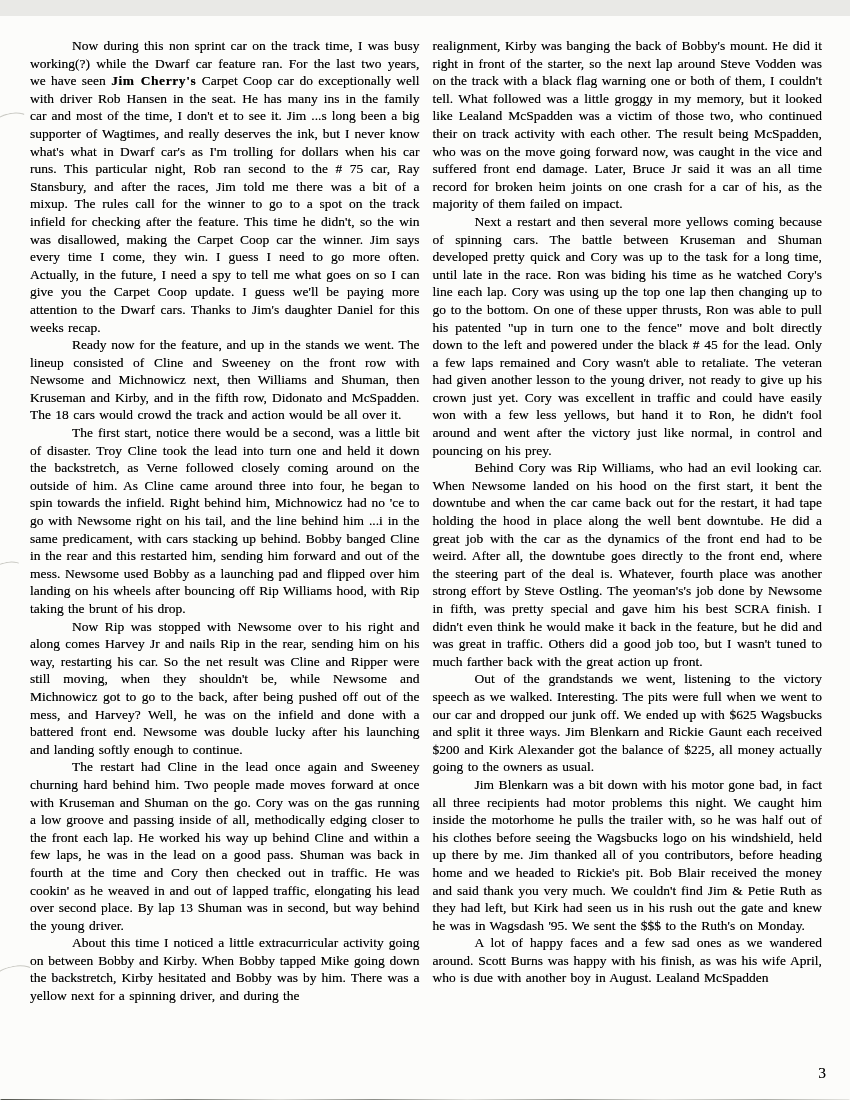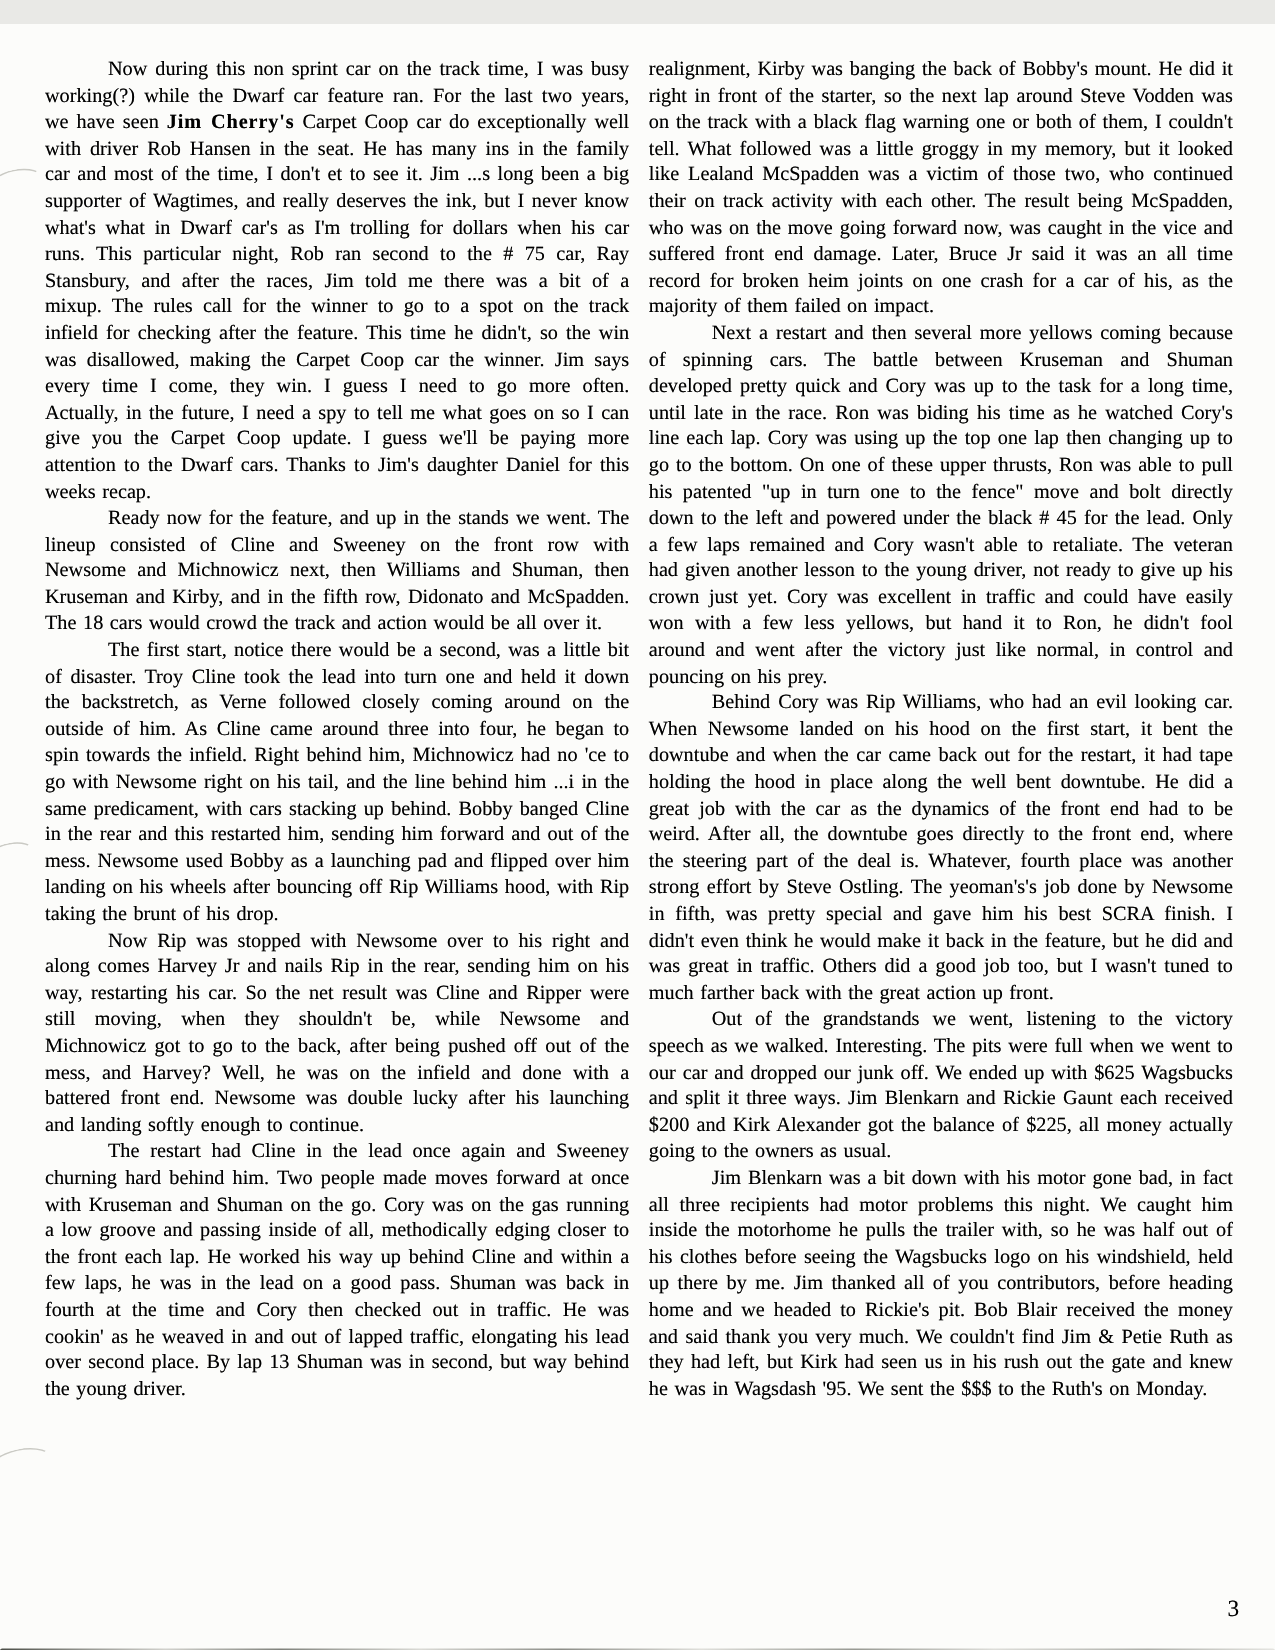--- a/index.html
+++ b/index.html
@@ -82,28 +82,30 @@
 <div class="page">
 
   <div class="columns">
 
     <div class="col">
       <p><span>Now during this non sprint car on the track time, I was busy working(?) while the Dwarf car feature ran. For the last two years, we have seen </span><b>Jim Cherry's</b><span> Carpet Coop car do exceptionally well with driver Rob Hansen in the seat. He has many ins in the family car and most of the time, I don't et to see it. Jim ...s long been a big supporter of Wagtimes, and really deserves the ink, but I never know what's what in Dwarf car's as I'm trolling for dollars when his car runs. This particular night, Rob ran second to the # 75 car, Ray Stansbury, and after the races, Jim told me there was a bit of a mixup. The rules call for the winner to go to a spot on the track infield for checking after the feature. This time he didn't, so the win was disallowed, making the Carpet Coop car the winner. Jim says every time I come, they win. I guess I need to go more often. Actually, in the future, I need a spy to tell me what goes on so I can give you the Carpet Coop update. I guess we'll be paying more attention to the Dwarf cars. Thanks to Jim's daughter Daniel for this weeks recap.</span></p>
       <p>Ready now for the feature, and up in the stands we went. The lineup consisted of Cline and Sweeney on the front row with Newsome and Michnowicz next, then Williams and Shuman, then Kruseman and Kirby, and in the fifth row, Didonato and McSpadden. The 18 cars would crowd the track and action would be all over it.</p>
       <p>The first start, notice there would be a second, was a little bit of disaster. Troy Cline took the lead into turn one and held it down the backstretch, as Verne followed closely coming around on the outside of him. As Cline came around three into four, he began to spin towards the infield. Right behind him, Michnowicz had no 'ce to go with Newsome right on his tail, and the line behind him ...i in the same predicament, with cars stacking up behind. Bobby banged Cline in the rear and this restarted him, sending him forward and out of the mess. Newsome used Bobby as a launching pad and flipped over him landing on his wheels after bouncing off Rip Williams hood, with Rip taking the brunt of his drop.</p>
       <p>Now Rip was stopped with Newsome over to his right and along comes Harvey Jr and nails Rip in the rear, sending him on his way, restarting his car. So the net result was Cline and Ripper were still moving, when they shouldn't be, while Newsome and Michnowicz got to go to the back, after being pushed off out of the mess, and Harvey? Well, he was on the infield and done with a battered front end. Newsome was double lucky after his launching and landing softly enough to continue.</p>
       <p>The restart had Cline in the lead once again and Sweeney churning hard behind him. Two people made moves forward at once with Kruseman and Shuman on the go. Cory was on the gas running a low groove and passing inside of all, methodically edging closer to the front each lap. He worked his way up behind Cline and within a few laps, he was in the lead on a good pass. Shuman was back in fourth at the time and Cory then checked out in traffic. He was cookin' as he weaved in and out of lapped traffic, elongating his lead over second place. By lap 13 Shuman was in second, but way behind the young driver.</p>
+      <p>About this time I noticed a little extracurricular activity going on between Bobby and Kirby. When Bobby tapped Mike going down the backstretch, Kirby hesitated and Bobby was by him. There was a yellow next for a spinning driver, and during the</p>
     </div>
 
     <div class="col">
       <p class="no-indent">realignment, Kirby was banging the back of Bobby's mount. He did it right in front of the starter, so the next lap around Steve Vodden was on the track with a black flag warning one or both of them, I couldn't tell. What followed was a little groggy in my memory, but it looked like Lealand McSpadden was a victim of those two, who continued their on track activity with each other. The result being McSpadden, who was on the move going forward now, was caught in the vice and suffered front end damage. Later, Bruce Jr said it was an all time record for broken heim joints on one crash for a car of his, as the majority of them failed on impact.</p>
       <p>Next a restart and then several more yellows coming because of spinning cars. The battle between Kruseman and Shuman developed pretty quick and Cory was up to the task for a long time, until late in the race. Ron was biding his time as he watched Cory's line each lap. Cory was using up the top one lap then changing up to go to the bottom. On one of these upper thrusts, Ron was able to pull his patented "up in turn one to the fence" move and bolt directly down to the left and powered under the black # 45 for the lead. Only a few laps remained and Cory wasn't able to retaliate. The veteran had given another lesson to the young driver, not ready to give up his crown just yet. Cory was excellent in traffic and could have easily won with a few less yellows, but hand it to Ron, he didn't fool around and went after the victory just like normal, in control and pouncing on his prey.</p>
       <p>Behind Cory was Rip Williams, who had an evil looking car. When Newsome landed on his hood on the first start, it bent the downtube and when the car came back out for the restart, it had tape holding the hood in place along the well bent downtube. He did a great job with the car as the dynamics of the front end had to be weird. After all, the downtube goes directly to the front end, where the steering part of the deal is. Whatever, fourth place was another strong effort by Steve Ostling. The yeoman's's job done by Newsome in fifth, was pretty special and gave him his best SCRA finish. I didn't even think he would make it back in the feature, but he did and was great in traffic. Others did a good job too, but I wasn't tuned to much farther back with the great action up front.</p>
       <p>Out of the grandstands we went, listening to the victory speech as we walked. Interesting. The pits were full when we went to our car and dropped our junk off. We ended up with $625 Wagsbucks and split it three ways. Jim Blenkarn and Rickie Gaunt each received $200 and Kirk Alexander got the balance of $225, all money actually going to the owners as usual.</p>
       <p>Jim Blenkarn was a bit down with his motor gone bad, in fact all three recipients had motor problems this night. We caught him inside the motorhome he pulls the trailer with, so he was half out of his clothes before seeing the Wagsbucks logo on his windshield, held up there by me. Jim thanked all of you contributors, before heading home and we headed to Rickie's pit. Bob Blair received the money and said thank you very much. We couldn't find Jim &amp; Petie Ruth as they had left, but Kirk had seen us in his rush out the gate and knew he was in Wagsdash '95. We sent the $$$ to the Ruth's on Monday.</p>
+      <p>A lot of happy faces and a few sad ones as we wandered around. Scott Burns was happy with his finish, as was his wife April, who is due with another boy in August. Lealand McSpadden</p>
     </div>
 
   </div>
 
   <div class="page-number">3</div>
 
   <div class="curl curl1"></div>
   <div class="curl curl2"></div>
   <div class="curl curl3"></div>
 

